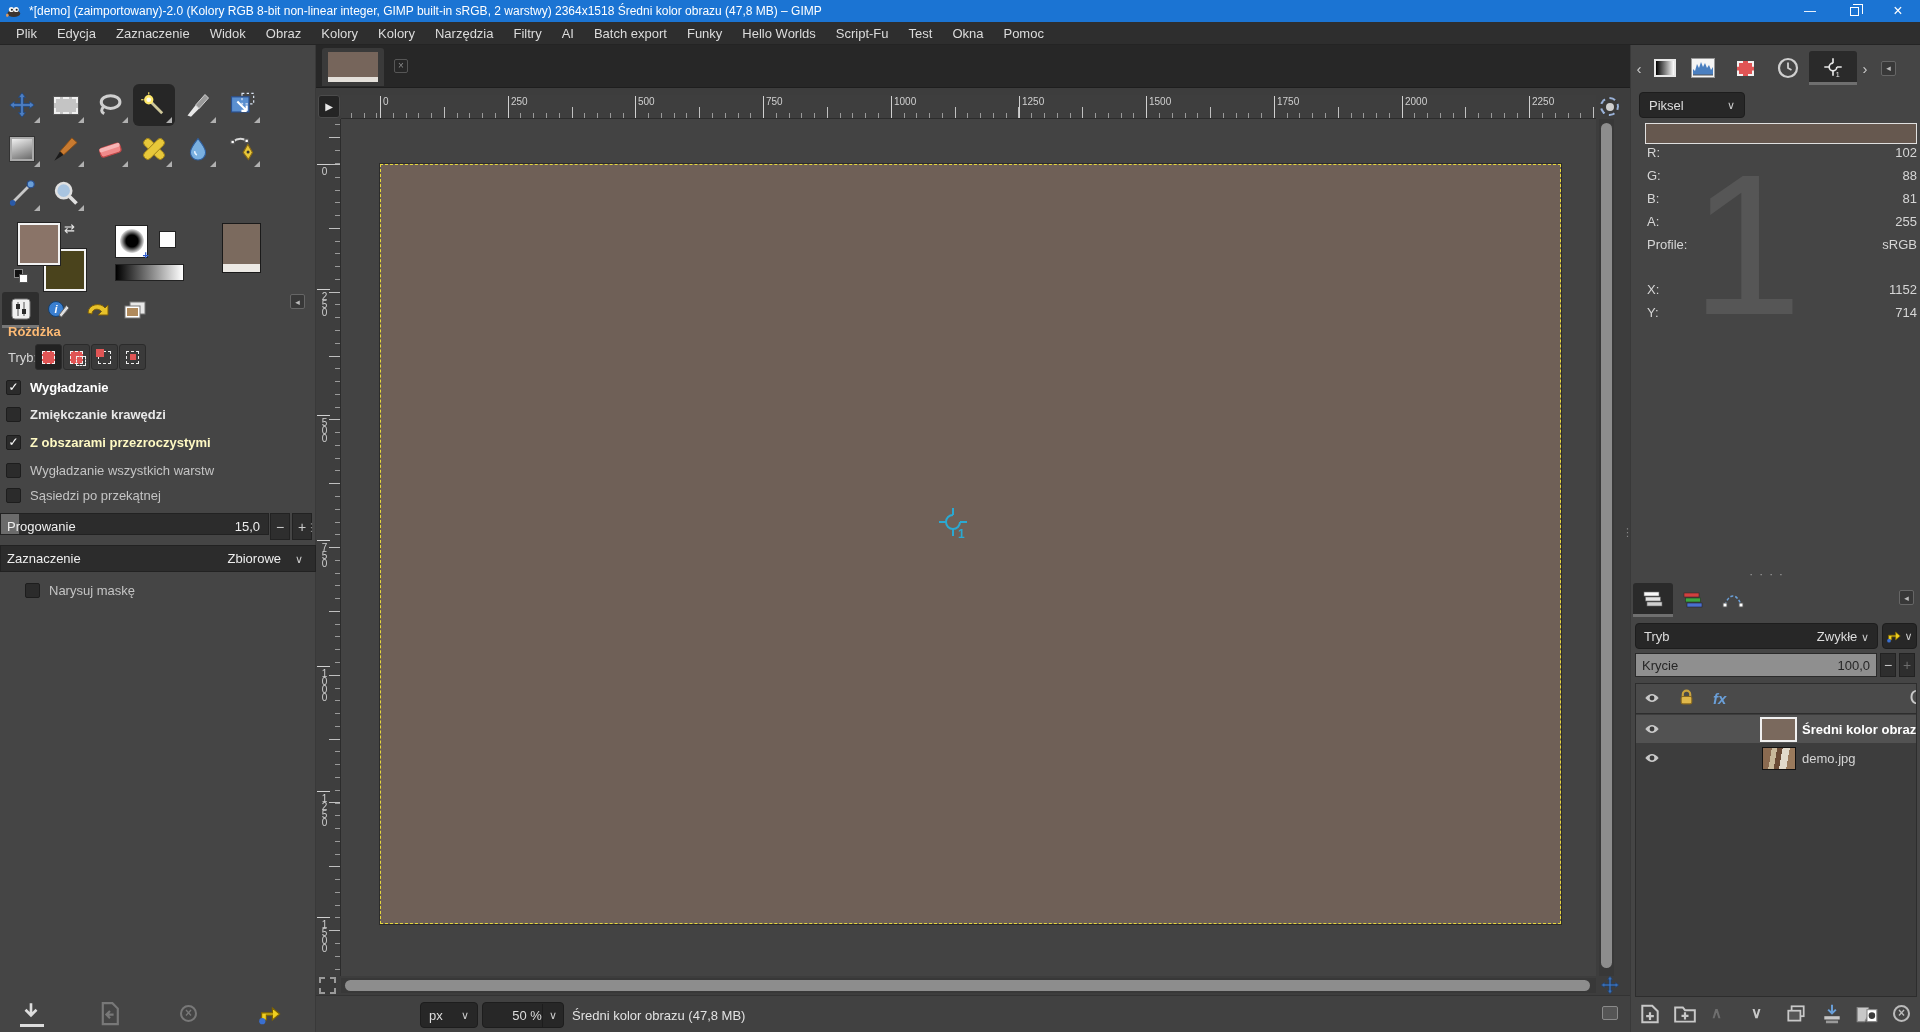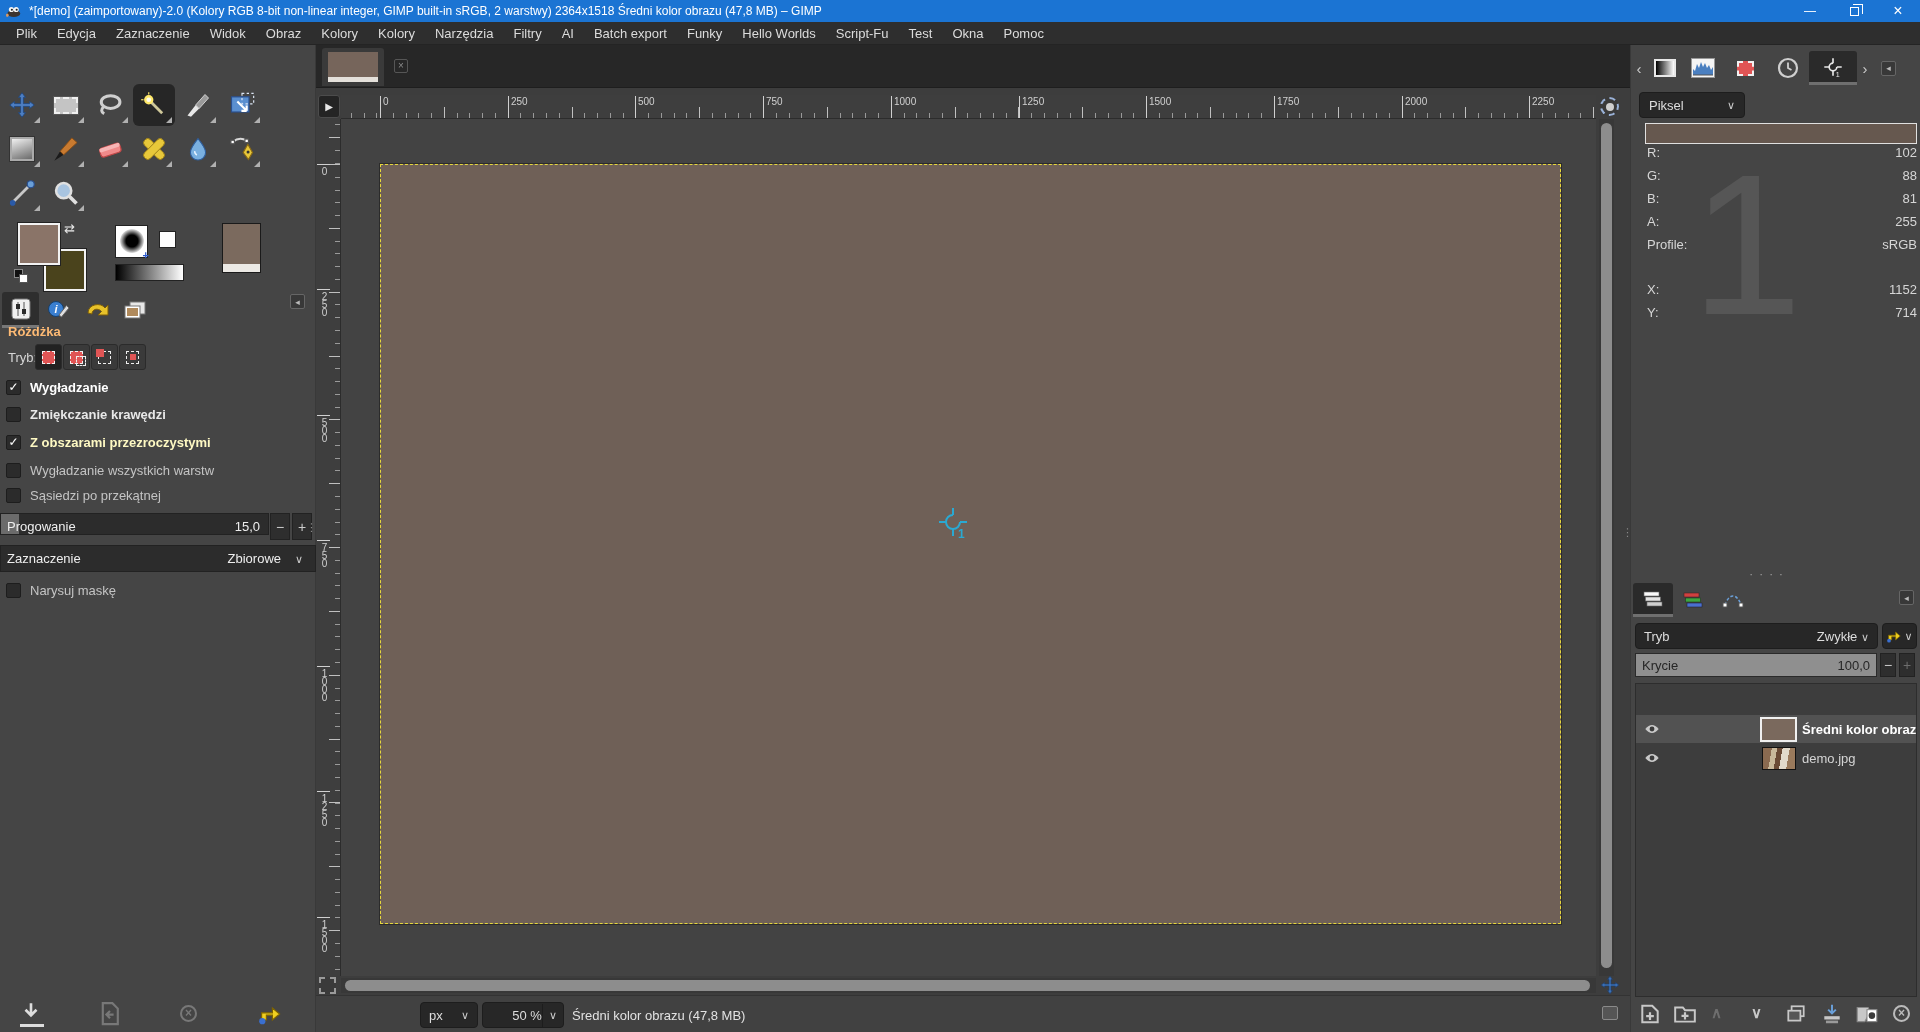--- a/index.html
+++ b/index.html
@@ -310,21 +310,21 @@
     <div class="pmbtn" style="left:292px;top:468px;width:20px;height:27px;">
         <span>+</span>
       </div>
 
     <div class="abs slider" style="left:0;top:500px;width:316px;height:27px;">
       <span style="position:absolute;left:6px;top:5px;">Zaznaczenie</span>
       <span style="position:absolute;right:34px;top:5px;">Zbiorowe</span>
       <span class="chev" style="position:absolute;right:12px;top:7px;">∨</span>
     </div>
 
-    <div class="optrow" style="top:534px;">
+    <div class="optrow" style="top:534px;padding-left:19px;">
       <span class="cbox"></span>
       <span style="color:#c4c4c4;">Narysuj maskę</span>
     </div>
 
     <span class="abs" style="left:306px;top:480px;color:#888;font-size:11px;line-height:5px;">⋮</span>
 
     <div class="abs" style="left:20px;top:958px;width:24px;height:24px;border-bottom:3px solid #ddd;">
       <svg width="22" height="18" viewBox="0 0 20 16">
           <path d="M10 0 V10 M5 6 L10 11 L15 6" stroke="#ddd" stroke-width="2.4" fill="none"></path>
         </svg>
@@ -552,20 +552,36 @@
       <span style="position:absolute;right:6px;top:4px;">100,0</span>
     </div>
     <div class="pmbtn" style="left:249px;top:608px;width:16px;height:24px;">
         <span>−</span>
       </div>
     <div class="pmbtn dimc" style="left:268px;top:608px;width:16px;height:24px;color:#6e6e6e;">
         <span>+</span>
       </div>
 
     <div class="abs" style="left:4px;top:638px;width:282px;height:314px;background:#3d3d3d;border:1px solid #2d2d2d;overflow:hidden;">
+      <div class="lrow" style="top:0;height:30px;background:#4a4a4a;border-bottom:1px solid #2d2d2d;">
+        <span class="eye" style="margin-left:8px;">
+          <svg width="16" height="10" viewBox="0 0 14 9">
+              <path d="M1 4.5 Q7 -2.5 13 4.5 Q7 11.5 1 4.5Z" fill="#c9c9c9"></path>
+              <circle cx="7" cy="4.5" r="2.2" fill="#3a3a3a"></circle>
+            </svg>
+        </span>
+        <span style="margin-left:18px;">
+          <svg width="17" height="17" viewBox="0 0 16 16">
+              <path d="M4.5 7 V5 a3.5 3.5 0 0 1 7 0 V7" fill="none" stroke="#c9a23c" stroke-width="2"></path>
+              <rect x="3" y="7" width="10" height="7" rx="1.5" fill="#e0b84a" stroke="#8a6a1e"></rect>
+            </svg>
+        </span>
+        <span style="margin-left:18px;color:#6a9fd8;font-weight:bold;font-style:italic;font-size:15px;">fx</span>
+        <span style="position:absolute;right:-6px;top:2px;color:#c8c8c8;font-size:20px;">C</span>
+      </div>
 
       <div class="lrow" style="top:31px;height:28px;background:#525252;">
         <span class="eye" style="margin-left:8px;">
           <svg width="16" height="10" viewBox="0 0 14 9">
               <path d="M1 4.5 Q7 -2.5 13 4.5 Q7 11.5 1 4.5Z" fill="#c9c9c9"></path>
               <circle cx="7" cy="4.5" r="2.2" fill="#3a3a3a"></circle>
             </svg>
         </span>
         <div style="margin-left:100px;width:37px;height:25px;background:#7a695d;border:2px solid #f0f0f0;flex:none;"></div>
         <span style="margin-left:5px;font-weight:bold;color:#fff;white-space:nowrap;overflow:hidden;width:128px;">Średni kolor obrazu</span>

